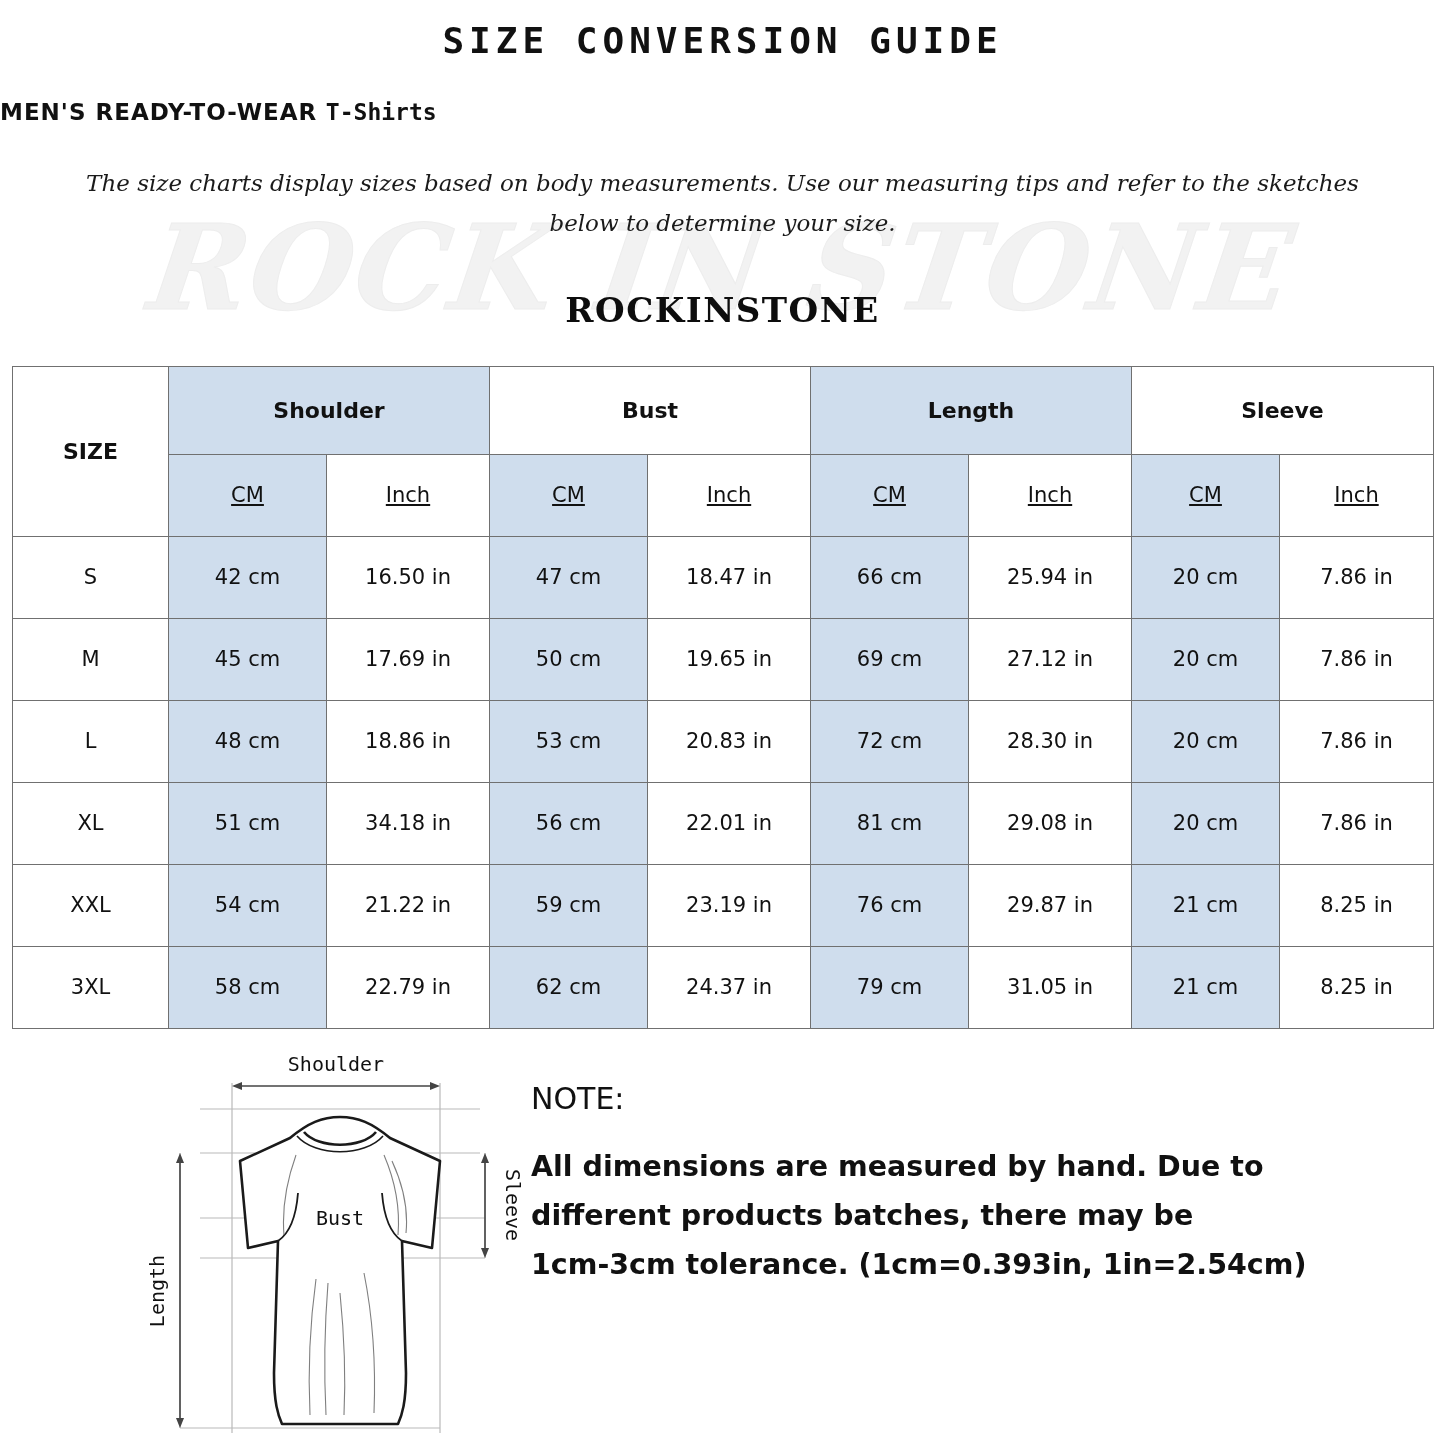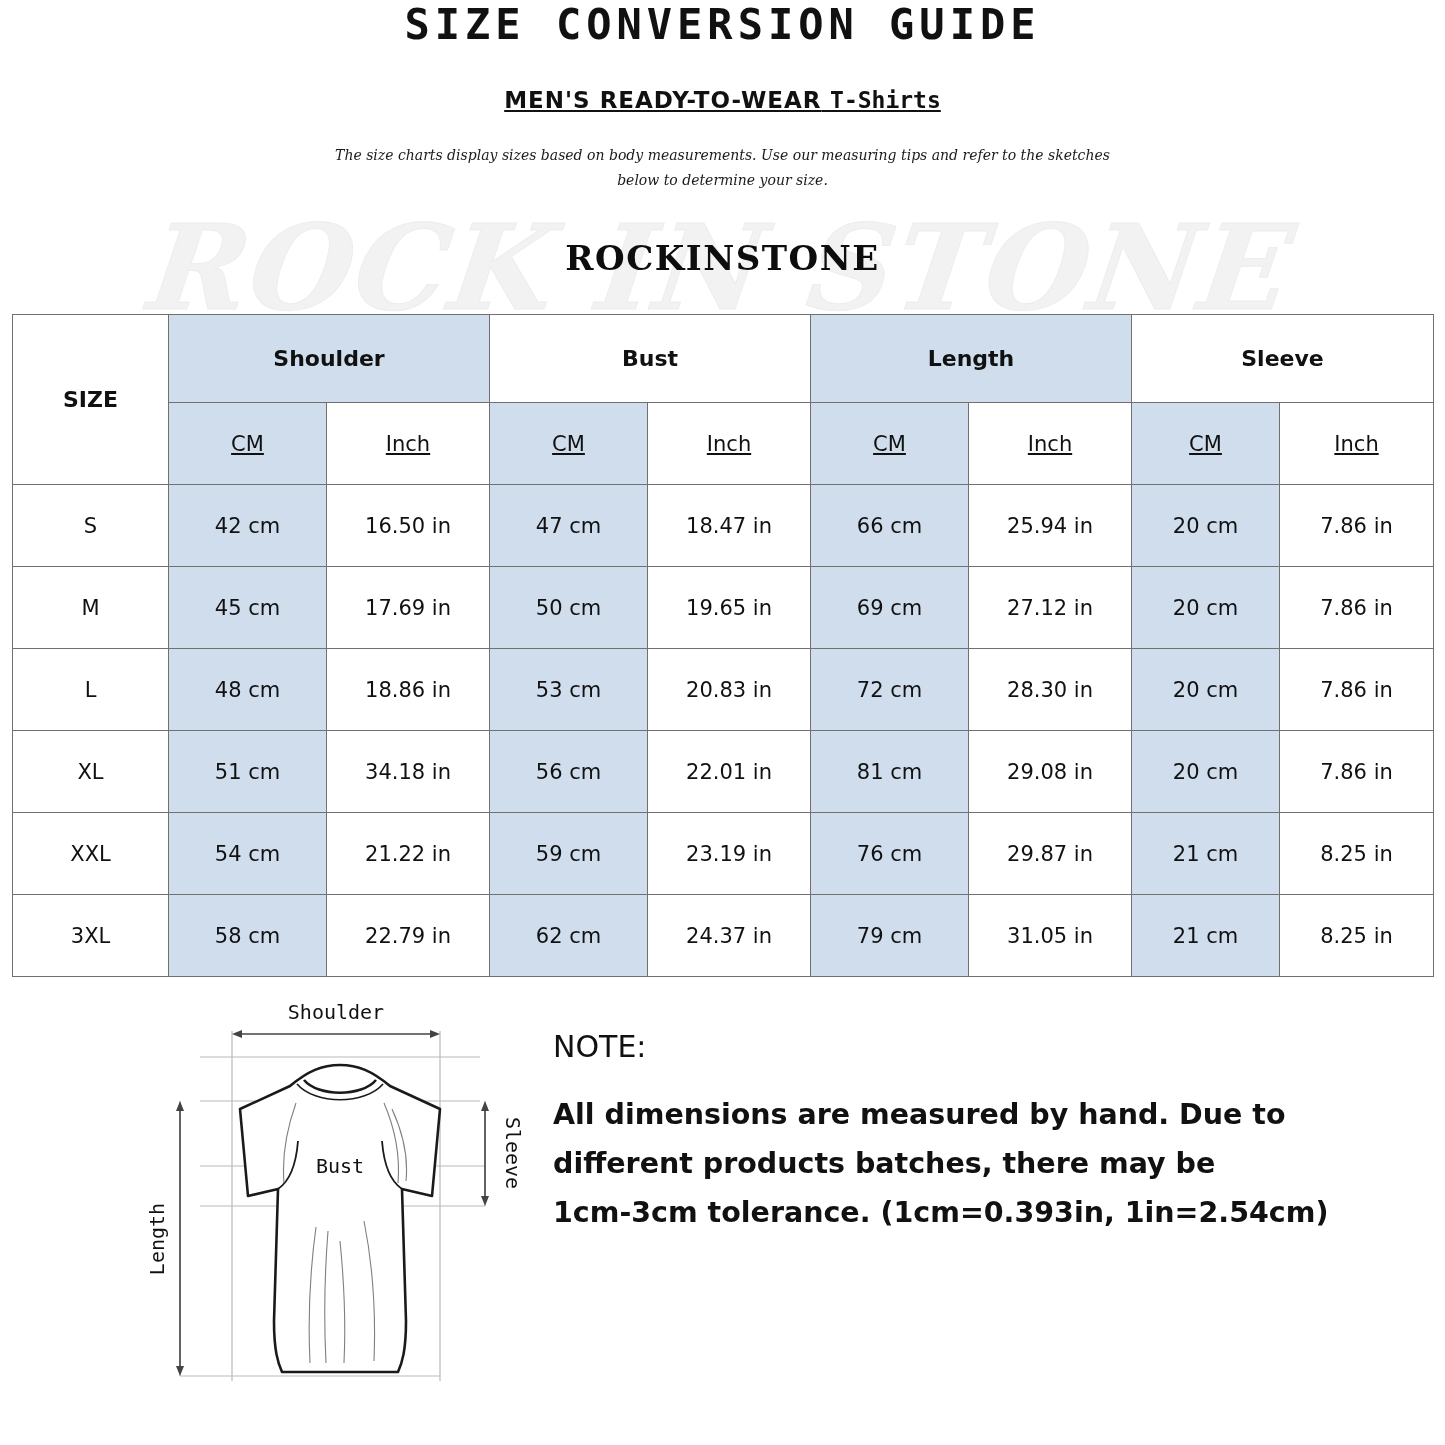--- a/index.html
+++ b/index.html
@@ -34,45 +34,45 @@
     pointer-events: none;
     z-index: 0;
   }
 
   .content { position: relative; z-index: 2; }
 
   
   .title {
     text-align: center;
     font-family: "DejaVu Sans Mono", monospace;
-    font-size: 42px;
+    font-size: 36px;
     font-weight: 700;
     letter-spacing: 5px;
     color: #111111;
+    padding-top: 20px;
   }
   .subtitle {
-    text-align: center;
+    text-align: left;
     font-size: 23px;
     font-weight: 700;
     color: #111111;
     margin-top: 38px;
     letter-spacing: 0.5px;
-    text-decoration: underline;
   }
   .subtitle .sub-a { font-family: "DejaVu Sans", sans-serif; letter-spacing: 1px; }
   .subtitle .sub-b { font-family: "DejaVu Sans Mono", monospace; letter-spacing: 0px; }
 
   .desc {
     text-align: center;
     font-family: "DejaVu Serif", serif;
     font-style: italic;
-    font-size: 14px;
+    font-size: 23px;
     color: #1a1a1a;
     line-height: 1.75;
-    margin-top: 30px;
+    margin-top: 38px;
   }
   .brand {
     text-align: center;
     font-family: "DejaVu Serif", serif;
     font-size: 34px;
     font-weight: 700;
     letter-spacing: 1.5px;
     color: #0d0d0d;
     margin-top: 46px;
   }
@@ -109,21 +109,21 @@
     margin-top: 14px;
     height: 390px;
   }
   .sketch {
     position: absolute;
     left: 140px; top: 0;
     width: 400px; height: 390px;
   }
   .note {
     position: absolute;
-    left: 553px; top: 38px;
+    left: 531px; top: 38px;
     width: 860px;
   }
   .note-title {
     font-size: 30px;
     color: #111111;
     font-weight: 400;
     margin-bottom: 26px;
   }
   .note-body {
     font-size: 28.5px;

